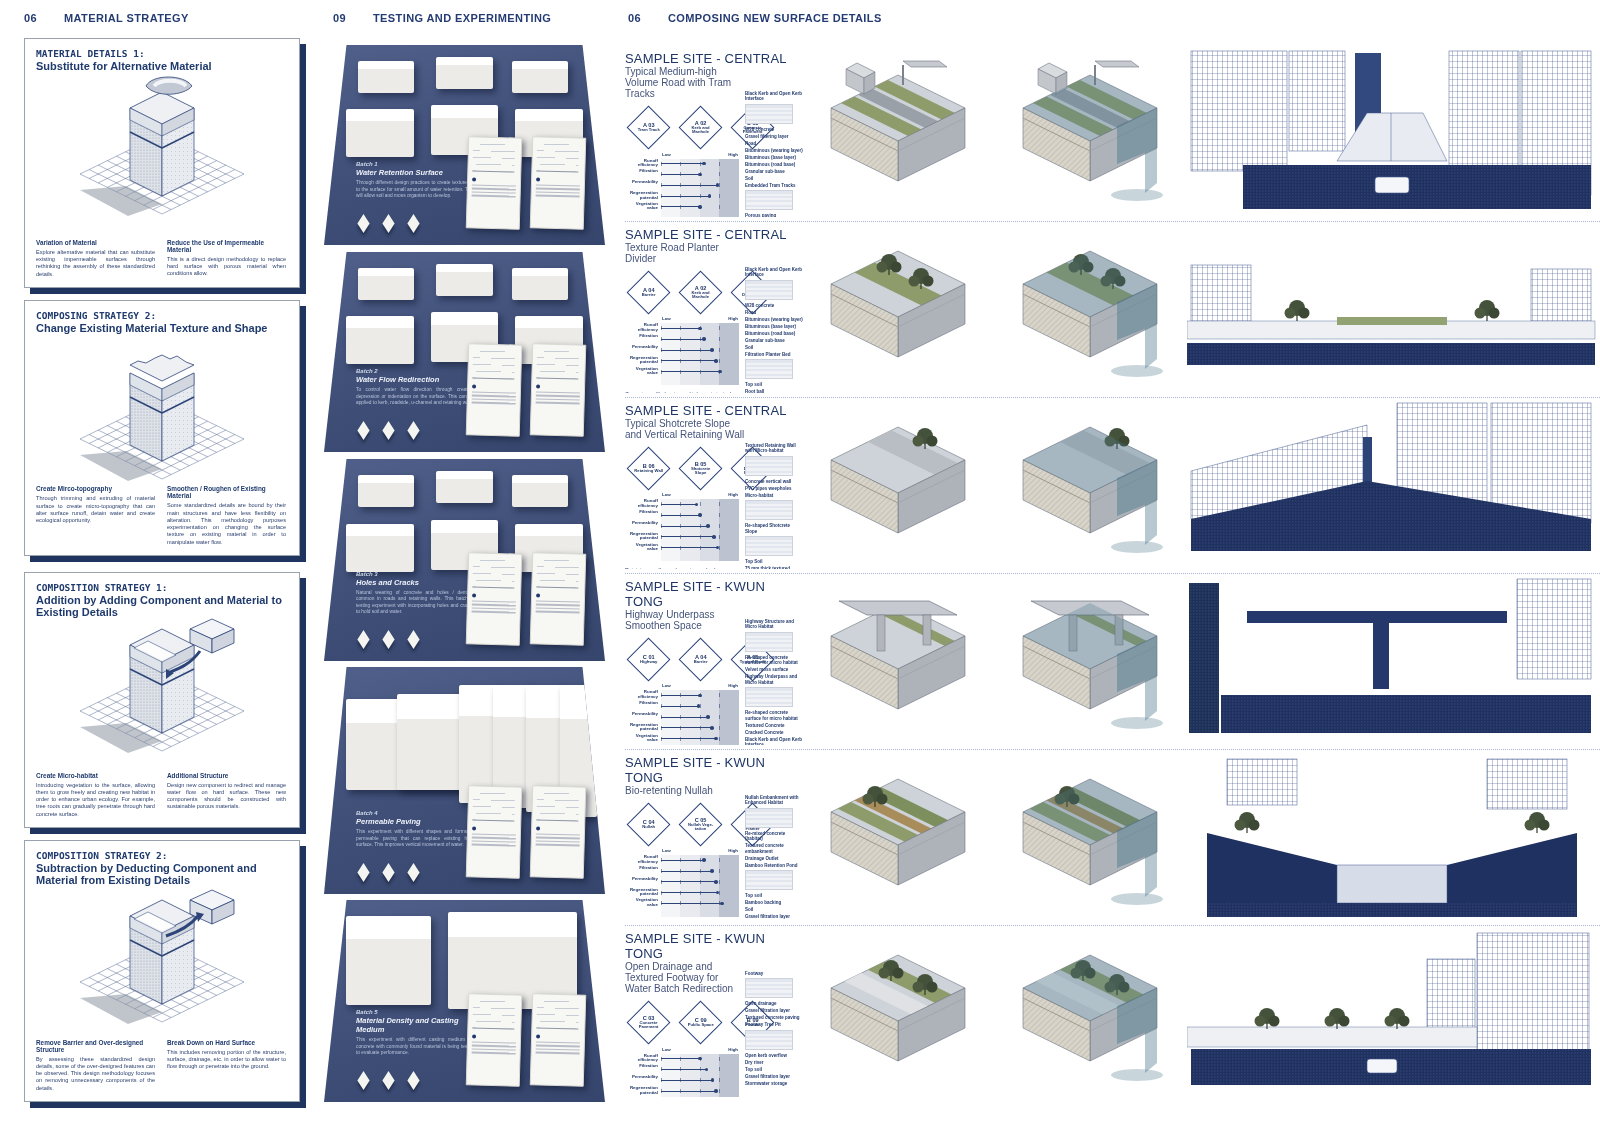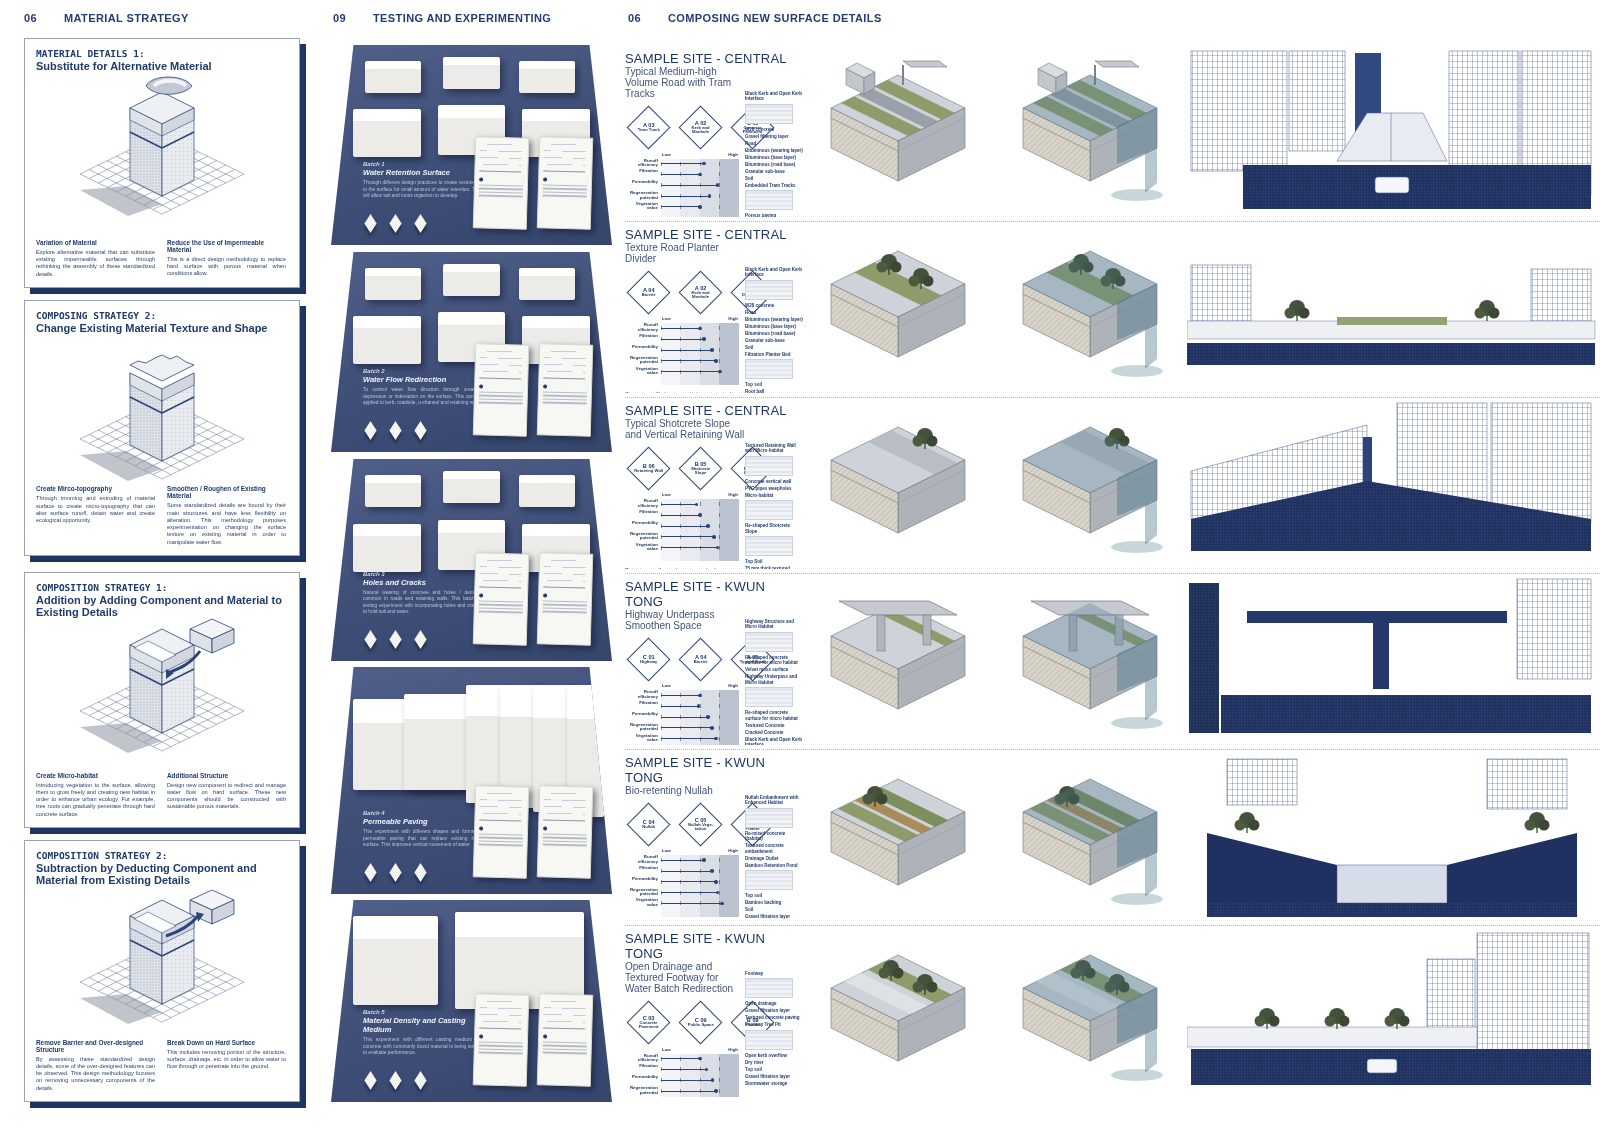--- a/index.html
+++ b/index.html
@@ -11,21 +11,21 @@
   .sbox{position:absolute;left:24px;width:276px;background:#fff;border:1.5px solid #9aa2ad;
         box-shadow:6px 6px 0 #1f355f;padding:9px 11px;box-sizing:border-box;}
   .sbox .t1{font-family:"DejaVu Sans Mono",monospace;font-weight:700;font-size:9.5px;color:#1f3a6d;}
   .sbox .t2{font-weight:700;font-size:11px;line-height:1.12;color:#1f3a6d;margin-top:1px;}
   .sbox .illus{position:absolute;left:0;right:0;top:44px;bottom:72px;display:flex;align-items:center;justify-content:center;}
   .sbox .cols{position:absolute;left:11px;right:13px;bottom:9px;display:flex;gap:12px;}
   .sbox .col{flex:1;}
   .sbox h4{margin:0 0 3px;font-size:6.4px;font-weight:700;color:#1f3a6d;}
   .sbox p{margin:0;font-size:5.6px;line-height:1.3;text-align:justify;color:#2a3f6e;}
   
-  .photo{position:absolute;left:331px;width:281px;background:linear-gradient(165deg,#50608a 0%,#41517a 45%,#35456c 100%);
+  .photo{position:absolute;left:324px;width:281px;background:linear-gradient(165deg,#50608a 0%,#41517a 45%,#35456c 100%);
          clip-path:polygon(8% 0,92% 0,100% 100%,0 100%);}
   .mb{position:absolute;background:linear-gradient(#ffffff 0 26%,#ecebe7 26% 100%);border-radius:2px;
       box-shadow:3px 4px 6px rgba(10,18,40,.45);}
   .binfo{position:absolute;left:32px;bottom:46px;width:118px;}
   .blabel{font-style:italic;font-weight:700;font-size:6px;color:#cdd6e9;}
   .btitle{font-style:italic;font-weight:700;font-size:7.5px;color:#eef2fa;margin:1px 0 3px;}
   .bbody{font-size:4.8px;line-height:1.3;color:#b7c2da;text-align:justify;}
   .bminis{position:absolute;left:34px;bottom:16px;display:flex;gap:14px;}
   .bmini{width:11px;height:11px;background:#f4f4f1;transform:rotate(45deg) skew(12deg,12deg);
          box-shadow:2px 2px 3px rgba(10,18,40,.5);}

